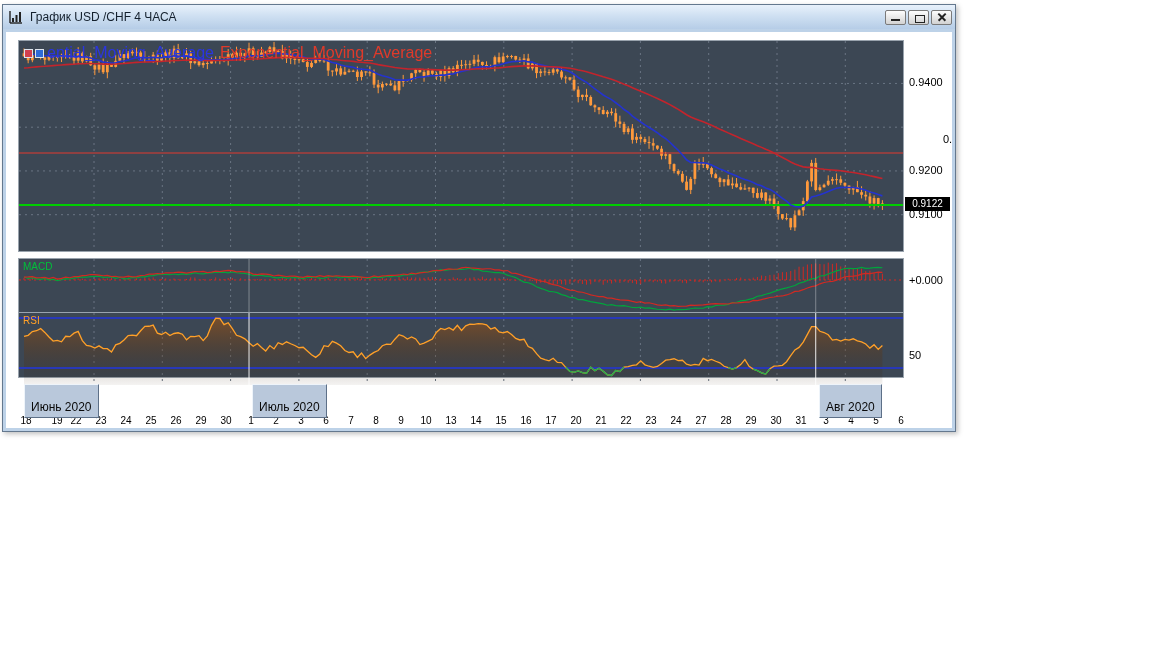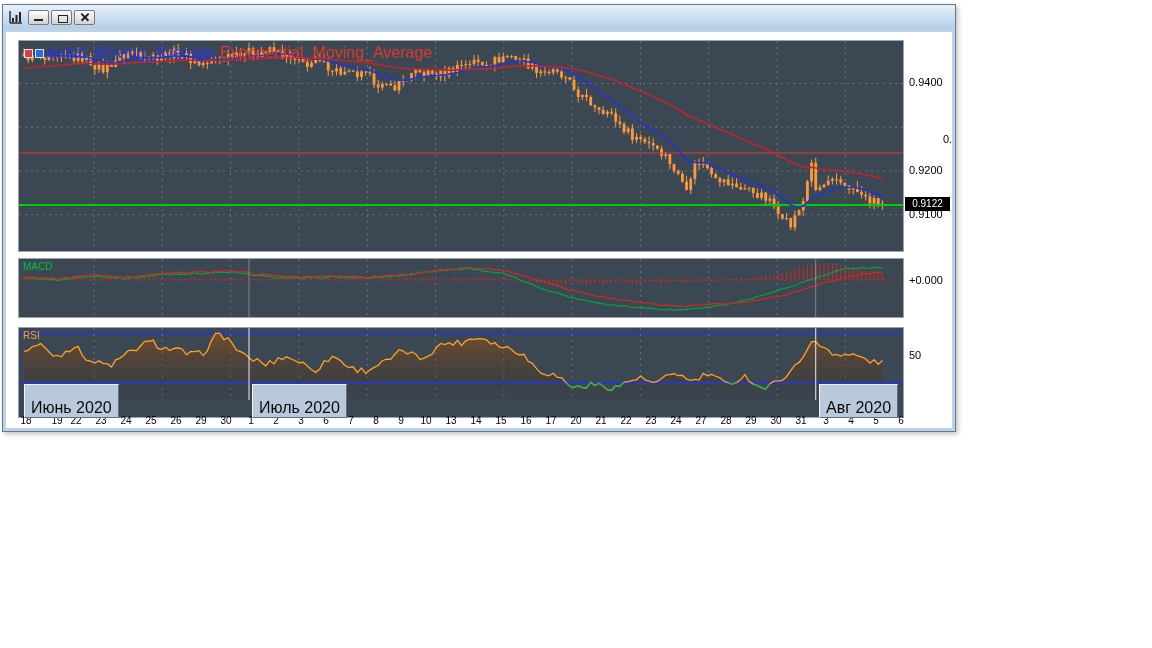--- a/index.html
+++ b/index.html
@@ -12,50 +12,51 @@
   .wbtn{width:21px;height:15px;margin-left:2px;background:linear-gradient(#fdfdfd,#d2d2d2);border:1px solid #7a7a7a;border-radius:2px;position:relative;cursor:pointer}
   .wbtn.min::after{content:"";position:absolute;left:5px;right:5px;bottom:3px;height:2px;background:#222}
   .wbtn.res::after{content:"";position:absolute;left:6px;top:4px;width:8px;height:6px;border:1px solid #222}
   .wbtn.cls::before,.wbtn.cls::after{content:"";position:absolute;left:50%;top:50%;width:10px;height:1.6px;background:#222}
   .wbtn.cls::before{transform:translate(-50%,-50%) rotate(45deg)}
   .wbtn.cls::after{transform:translate(-50%,-50%) rotate(-45deg)}
   .client{position:absolute;left:3px;right:3px;top:27px;bottom:3px;background:#fff;overflow:hidden}
   .panel{position:absolute;left:12px;width:886px;background:#3c4754;border:1px solid #99a3ad}
   #panel-main{top:8px;height:212px}
   #panel-macd{top:226px;height:60px}
-  #panel-rsi{top:295px;height:91px}
+  #panel-rsi{top:280px;height:66px}
   .panel svg{display:block}
   .legend{position:absolute;left:5px;top:3px;display:flex;align-items:center;z-index:3;font-size:16px;white-space:nowrap}
   .sw{width:9px;height:9px;border:1px solid #dde4ec;display:inline-block;margin-right:2px}
   .sw.red{background:#d2404e}
   .sw.blue{background:#2f6bd8}
   .lg-blue{color:#2a35e0;margin-left:1px}
   .lg-red{color:#e03a2a;margin-left:6px}
   .ind-label{position:absolute;left:4px;top:2px;z-index:3;font-size:10px}
   .ind-label.macd{color:#00c03a}
   .ind-label.rsi{color:#ffa028}
   .plabel{position:absolute;left:903px;transform:translateY(-50%);font-size:11px;color:#000;z-index:2}
   .dlabel{position:absolute;top:383px;transform:translateX(-50%);font-size:10px;color:#000}
-  .mbadge{position:absolute;top:352px;height:28px;line-height:13px;padding:16px 6px;font-size:16px;color:#0a0a0a;background:#b9c8db;border:1px solid;border-color:#eef4fa #5d7088 #5d7088 #eef4fa;z-index:4;white-space:nowrap}
+  .mbadge{position:absolute;top:352px;height:28px;line-height:13px;padding:16px 6px;font-size:12px;color:#0a0a0a;background:#b9c8db;border:1px solid;border-color:#eef4fa #5d7088 #5d7088 #eef4fa;z-index:4;white-space:nowrap}
   .cur-badge{position:absolute;left:899px;width:45px;height:14px;background:#000;color:#fff;font-size:10px;text-align:center;line-height:14px;z-index:5}
 </style>
 </head>
 <body>
 
 <div class="window">
   <div class="titlebar">
     <div class="wicon">
       <svg width="16" height="16" viewBox="0 0 16 16">
         <line x1="2" y1="2" x2="2" y2="14" stroke="#222" stroke-width="1.4"></line>
         <line x1="2" y1="14" x2="14" y2="14" stroke="#222" stroke-width="1.4"></line>
         <rect x="4" y="9" width="2" height="4" fill="#222"></rect>
         <rect x="7.5" y="6" width="2" height="7" fill="#222"></rect>
         <rect x="11" y="3" width="2" height="10" fill="#222"></rect>
       </svg>
     </div>
+    <span class="title">График USD /CHF  4 ЧАСА</span>
     <div class="wbtns">
       <div class="wbtn min"></div>
       <div class="wbtn res"></div>
       <div class="wbtn cls"></div>
     </div>
   </div>
   <div class="client" id="client">
     <div class="panel" id="panel-main">
       <div class="legend">
         <span class="sw red"></span>

